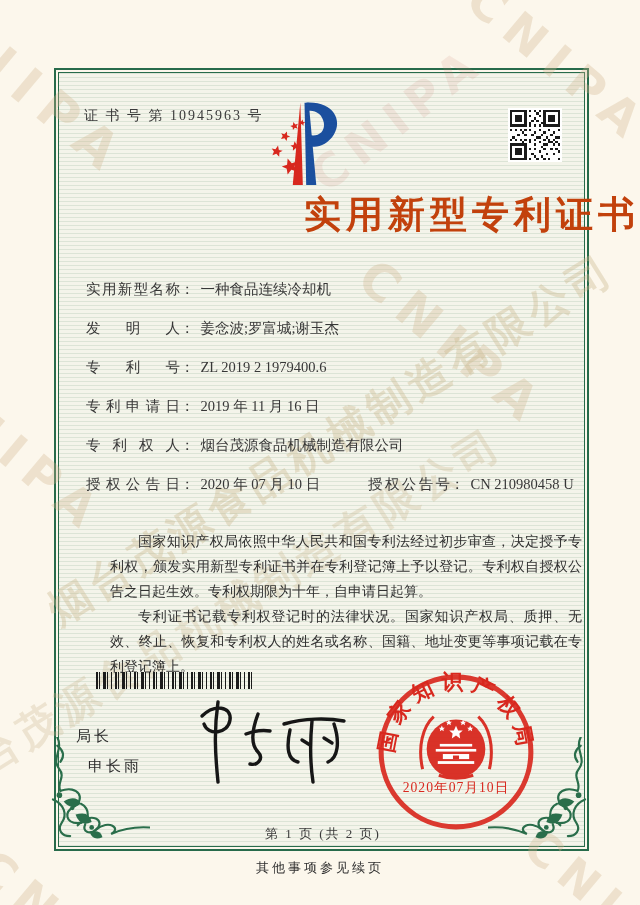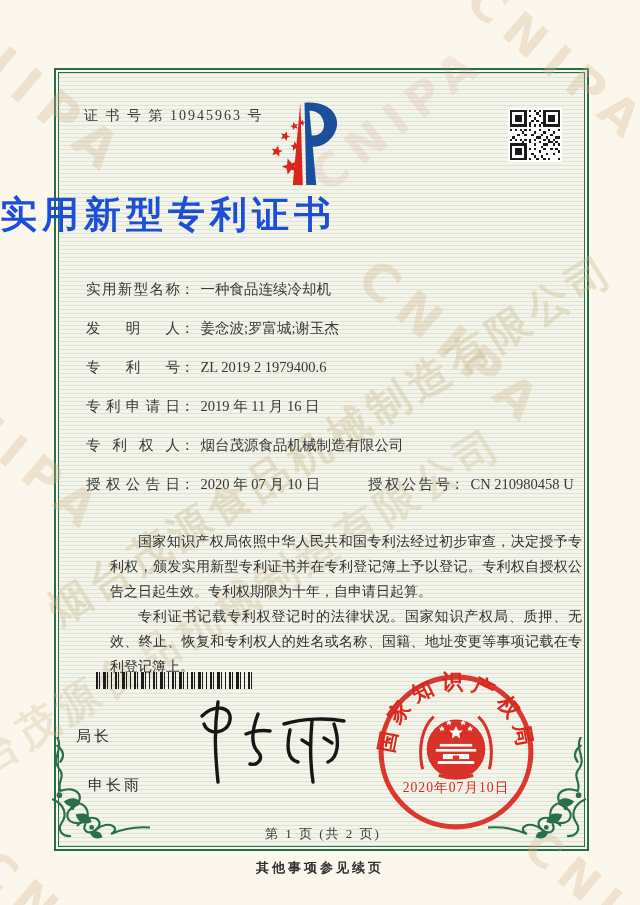--- a/index.html
+++ b/index.html
@@ -44,21 +44,21 @@
     left:-60px; top:760px; font-size:42px; letter-spacing:5px;
     transform:rotate(-32deg); transform-origin:left center;
     font-family:"Liberation Serif",serif; color:rgba(203,183,143,0.30);
   }
   
   .cert-no{position:absolute; left:84px; top:107px; z-index:5; font-size:14px; letter-spacing:2px; color:#3a3a3a;}
   .logo{position:absolute; left:260px; top:96px; z-index:5;}
   .qr{position:absolute; left:508px; top:108px; z-index:5; background:#fff; padding:2px;}
   .title{
     position:absolute; left:0; top:190px; width:100%; z-index:5;
-    text-align:left; font-size:37px; font-weight:bold; letter-spacing:5px; color:#1d4ed8;
+    text-align:right; font-size:37px; font-weight:bold; letter-spacing:5px; color:#c2410c;
   }
   .fields{position:absolute; left:86px; top:263px; width:474px; z-index:5; font-size:14.5px; color:#373737;}
   .field-row{position:relative; line-height:21px; margin-bottom:18px; white-space:nowrap;margin-top:16px;}
   .f-label{display:inline-block; width:94px; text-align:justify; text-align-last:justify; vertical-align:bottom;}
   .f-value{margin-left:6px;}
   .pair2{position:absolute; left:282px; top:0;}
   .pair2 .f-label{width:82px;}
   .legal{
     position:absolute; left:86px; top:529px; width:472px; z-index:5;
     font-size:14px; line-height:25px; text-align:justify; color:#303030;margin-left:24px;
@@ -67,25 +67,25 @@
   .barcode{
     position:absolute; left:96px; top:672px; width:158px; height:17px; z-index:5;
     background:repeating-linear-gradient(90deg,
       #1b1b1b 0 2px, transparent 2px 3px,
       #1b1b1b 3px 4px, transparent 4px 7px,
       #1b1b1b 7px 10px, transparent 10px 11px,
       #1b1b1b 11px 12px, transparent 12px 15px,
       #1b1b1b 15px 16px, transparent 16px 19px);
   }
   .director-label{position:absolute; left:76px; top:727px; z-index:5; font-family:"Liberation Sans",sans-serif; font-size:15px; letter-spacing:3px; color:#2b2b2b;}
-  .director-name {position:absolute; left:88px; top:776px; z-index:5; font-family:"Liberation Sans",sans-serif; font-size:15px; letter-spacing:3px; color:#2b2b2b;}
+  .director-name {position:absolute; left:88px; top:757px; z-index:5; font-family:"Liberation Sans",sans-serif; font-size:15px; letter-spacing:3px; color:#2b2b2b;}
   .signature{position:absolute; left:188px; top:690px; z-index:6;}
   .seal{position:absolute; left:370px; top:666px; z-index:7;}
   .page-indicator{position:absolute; left:3px; top:825px; width:100%; text-align:center; z-index:5; font-size:13px; letter-spacing:2px; color:#3a3a3a;}
-  .continuation{position:absolute; left:0; top:859px; width:100%; text-align:center; z-index:5; font-size:13px; letter-spacing:3px; color:#2f2f2f;font-weight:bold;}
+  .continuation{position:absolute; left:0; top:859px; width:100%; text-align:center; z-index:5; font-size:13px; letter-spacing:3px; color:#2f2f2f;}
   .ornament{position:absolute; z-index:4;}
   .orn-left {left:42px;  top:737px;}
   .orn-right{left:488px; top:737px; transform:scaleX(-1);}
 </style>
 </head>
 <body>
 
 <div class="page">
 
   <div class="frame">

